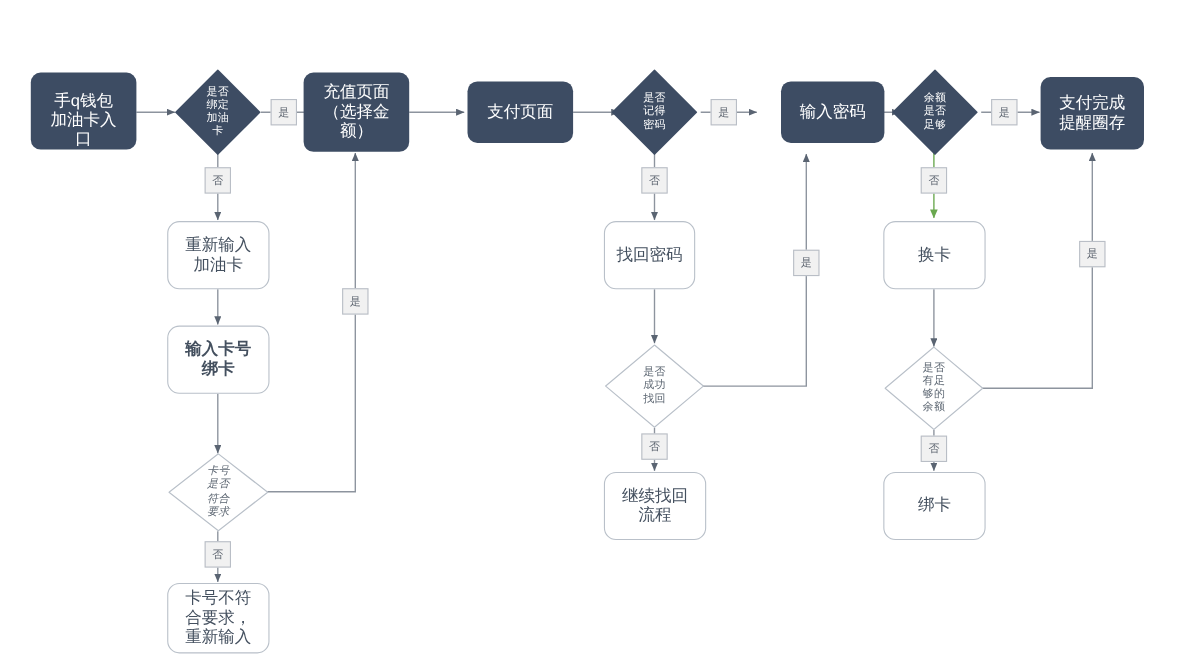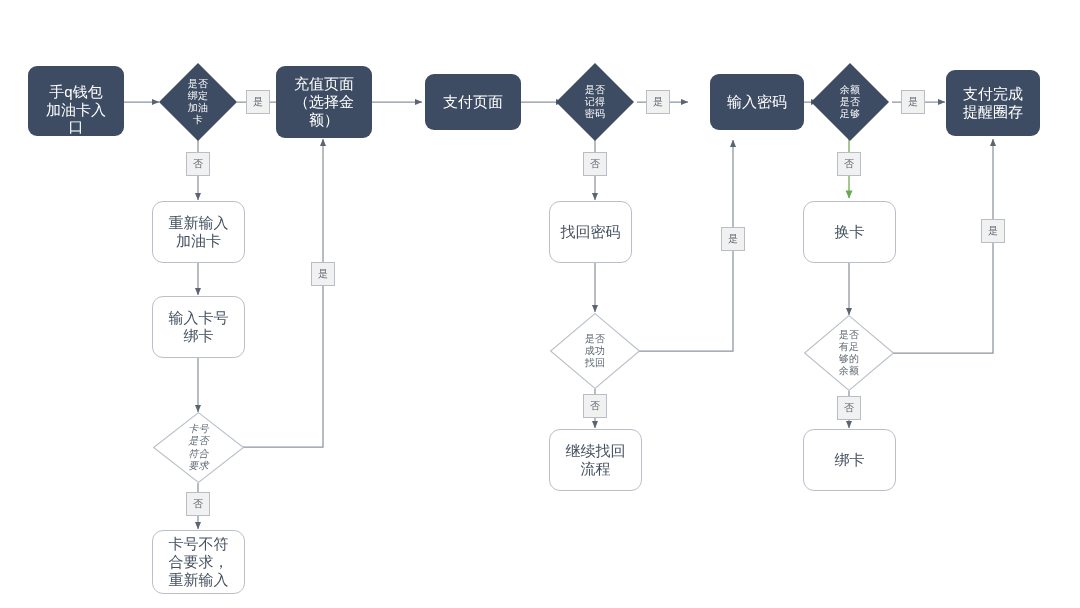--- a/index.html
+++ b/index.html
@@ -185,21 +185,21 @@
   <div class="node process-dark" style="left:946px; top:70px; width:94px; height:66px;">
     <span class="label">支付完成
 提醒圈存</span>
   </div>
 
   <div class="node process-light" style="left:152px; top:201px; width:93px; height:62px;">
     <span class="label">重新输入
 加油卡</span>
   </div>
 
-  <div class="node process-light" style="left:152px; top:296px; width:93px; height:62px;">
+  <div class="node process-light" style="left:152px; top:296px; width:93px; height:62px;font-weight:bold;">
     <span class="label">输入卡号
 绑卡</span>
   </div>
 
   <div class="node decision-light" style="left:153px; top:412px; width:91px; height:71px;font-style:italic;">
     <svg class="diamond-shape" viewBox="0 0 91 71">
       <polygon points="45.5,0.6 90.4,35.5 45.5,70.4 0.6,35.5" fill="#ffffff" stroke="#b9c0c9" stroke-width="1.1"></polygon>
     </svg>
     <span class="label">卡号
 是否

